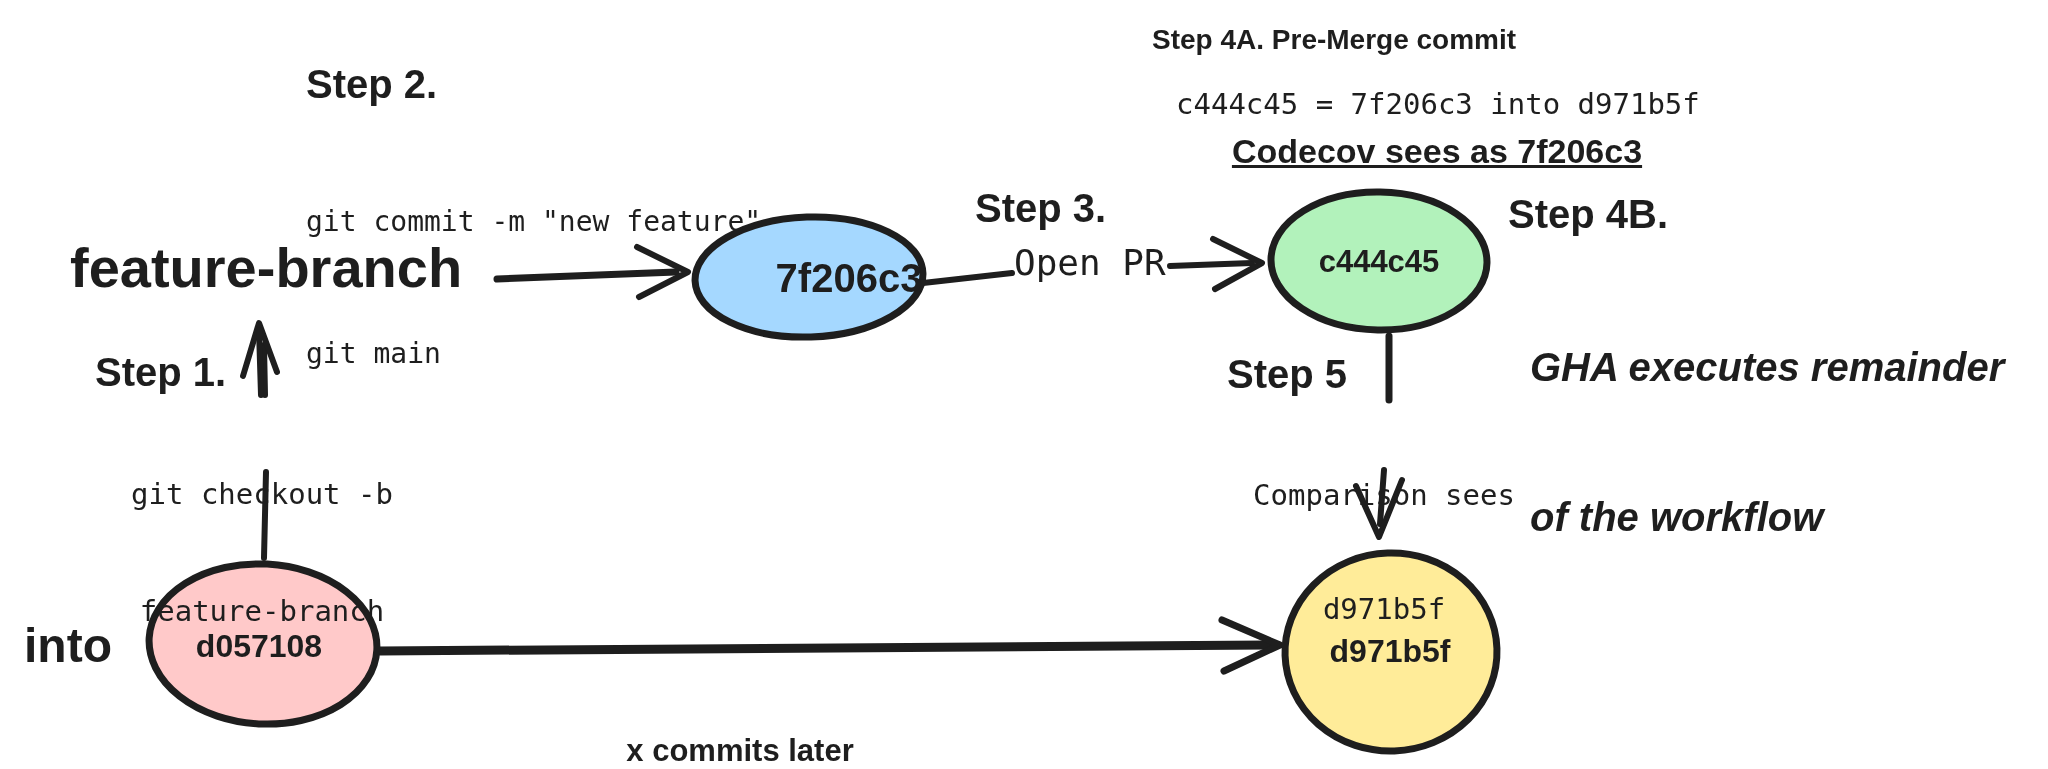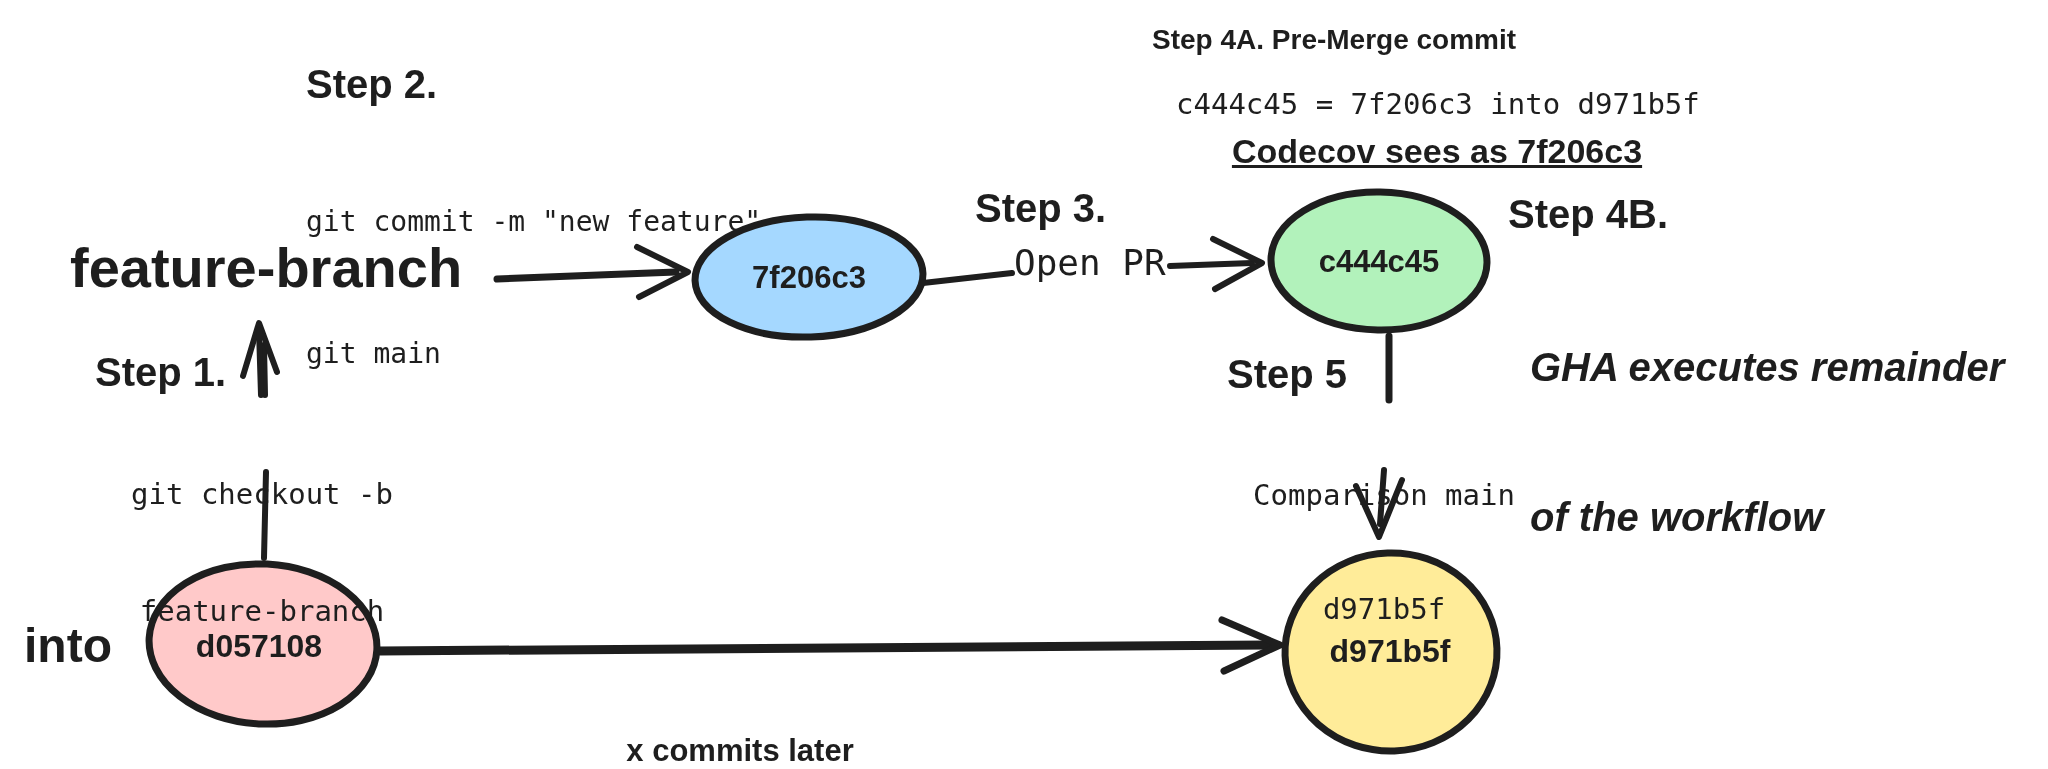--- a/index.html
+++ b/index.html
@@ -80,40 +80,40 @@
 
   <div class="txt hand" style="left:95px; top:350px; font-size:40px;">Step 1.</div>
   <div class="txt mono center" style="left:262px; top:397px; font-size:29px; line-height:39px;">
     <span class="block">git checkout -b</span>
     <span class="block">feature-branch</span>
   </div>
 
   <div class="txt hand" style="left:24px; top:618px; font-size:48px;">into</div>
   <div class="txt hand node-label" style="left:259px; top:646px; font-size:32px;">d057108</div>
 
-  <div class="txt hand node-label" style="left:809px; top:278px; font-size:31px;">7f206c3</div>
+  <div class="txt hand node-label" style="left:849px; top:278px; font-size:40px;">7f206c3</div>
 
   <div class="txt hand" style="left:975px; top:186px; font-size:40px;text-align:center;">Step 3.</div>
   <div class="txt mono" style="left:1014px; top:242px; font-size:36px;">Open PR</div>
 
   <div class="txt hand node-label" style="left:1379px; top:262px; font-size:31px;">c444c45</div>
 
   <div class="txt hand" style="left:1152px; top:24px; font-size:28px;">Step 4A. Pre-Merge commit</div>
   <div class="txt mono" style="left:1165px; top:87px; font-size:29px;margin-left:11px;">c444c45 = 7f206c3 into d971b5f</div>
   <div class="txt hand center" style="left:1437px; top:132px; font-size:34px;text-decoration:underline;">Codecov sees as 7f206c3</div>
 
   <div class="txt hand" style="left:1508px; top:192px; font-size:40px;text-align:center;">Step 4B.</div>
   <div class="txt hand italic" style="left:1530px; top:242px; font-size:40px; line-height:50px;">
     <span class="block">GHA executes remainder</span>
     <span class="block">of the workflow</span>
   </div>
 
   <div class="txt hand" style="left:1227px; top:352px; font-size:40px;">Step 5</div>
   <div class="txt mono center" style="left:1384px; top:400px; font-size:29px; line-height:38px;">
-    <span class="block">Comparison main</span>
+    <span class="block">Comparison sees</span>
     <span class="block">d971b5f</span>
   </div>
 
   <div class="txt hand node-label" style="left:1390px; top:651px; font-size:32px;">d971b5f</div>
 
   <div class="txt hand center" style="left:740px; top:663px; font-size:31px; line-height:35px;">
     <span class="block">x commits later</span>
     
   </div>
 

